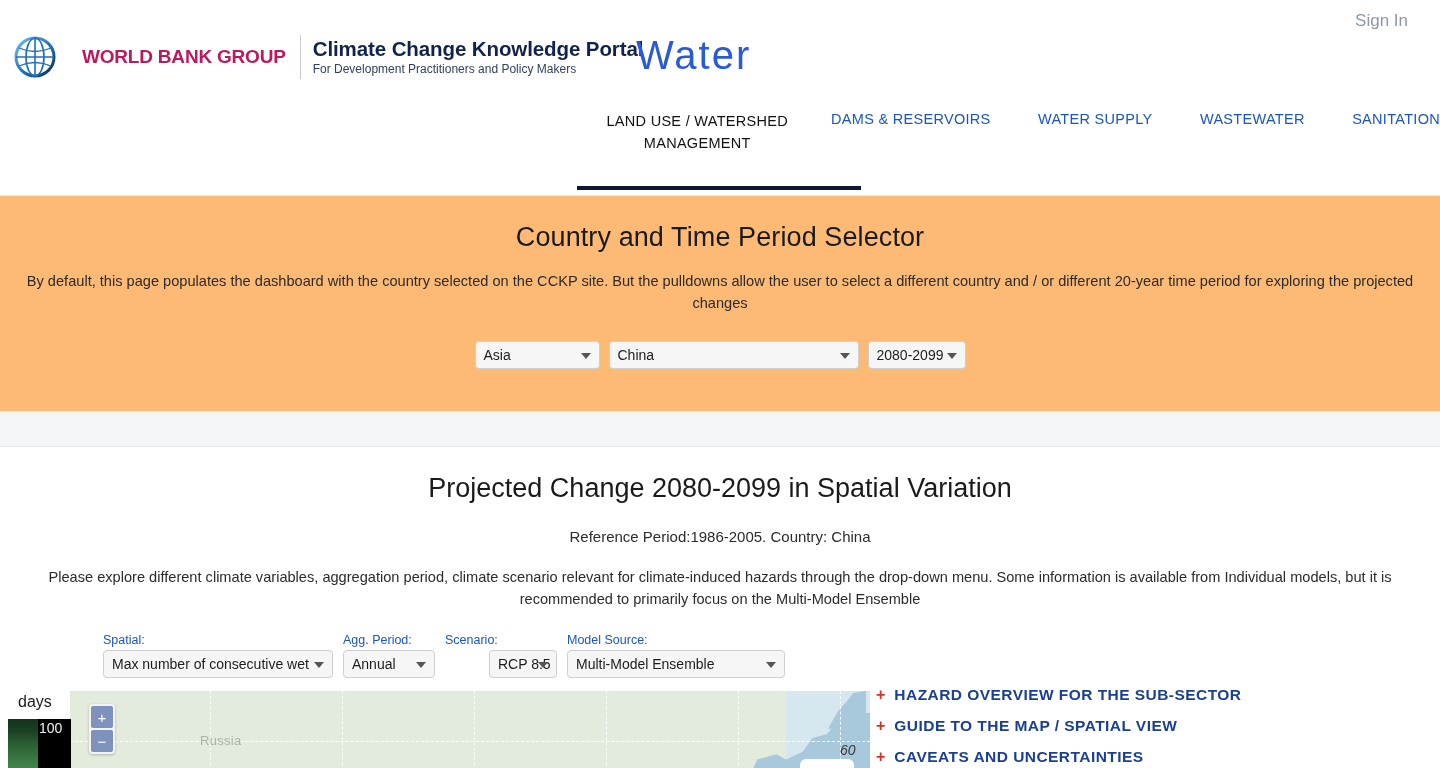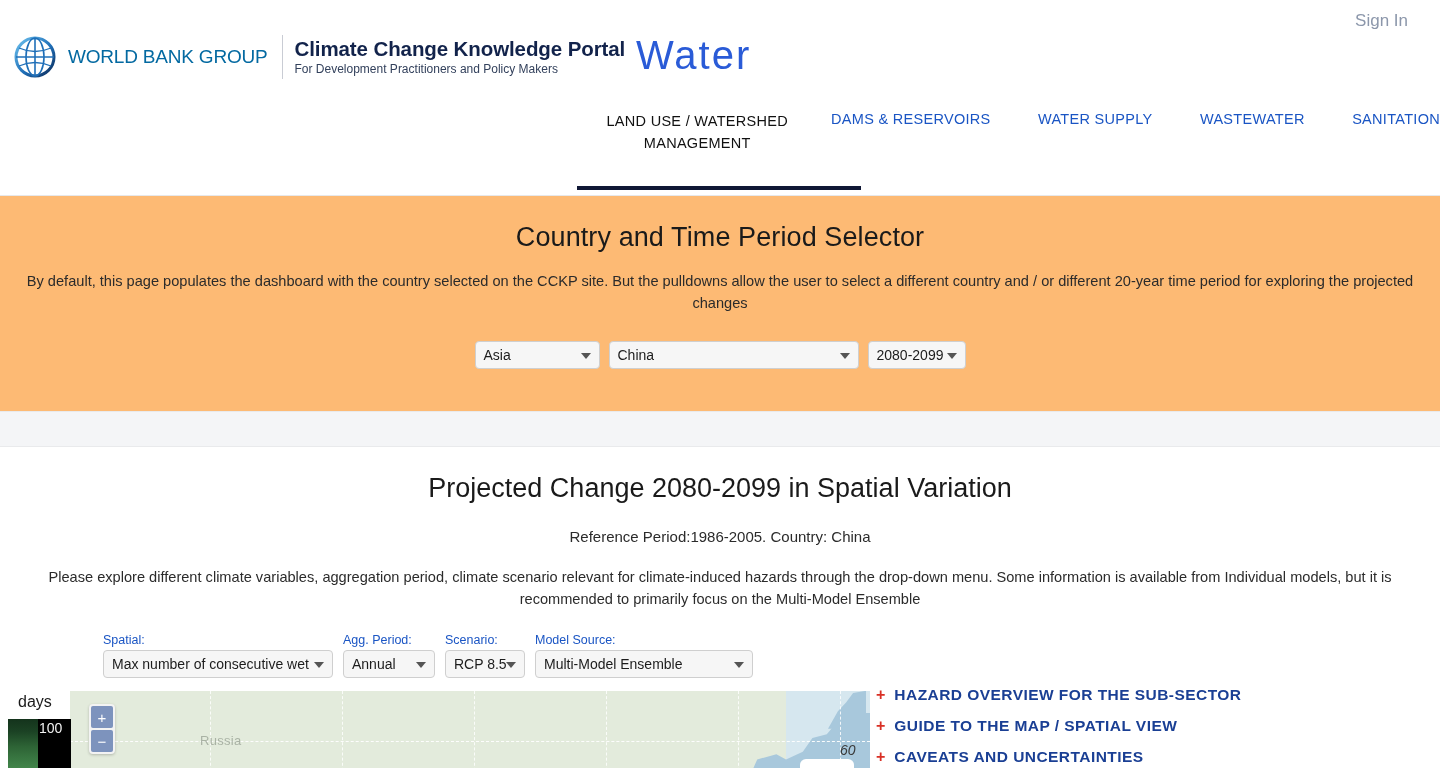--- a/index.html
+++ b/index.html
@@ -21,24 +21,24 @@
   }
   .brand {
     position: absolute;
     left: 10px; top: 32px;
     display: flex;
     align-items: center;
   }
   .wb-globe { width: 50px; height: 50px; flex: 0 0 50px; }
   .wb-name {
     font-size: 19px;
-    font-weight: normal;
+    font-weight: bold;
     letter-spacing: -0.2px;
-    color: #0369a1;
-    margin-left: 8px;
+    color: #be185d;
+    margin-left: 22px;
     white-space: nowrap;
   }
   .brand-divider {
     width: 1px; height: 44px;
     background: #c9ccd4;
     margin: 0 12px 0 14px;
   }
   .portal-block { line-height: 1.15; }
   .portal-title {
     font-size: 20.5px;
@@ -209,21 +209,21 @@
     padding-left: 103px;
   }
   .ctrl-label {
     font-size: 12.5px;
     color: #1a55c4;
     margin-bottom: 3px;
     display: block;
   }
   .sel-variable { width: 230px; }
   .sel-agg { width: 92px; }
-  .sel-scenario { width: 80px; }
+  .sel-scenario { width: 68px; margin-left: 44px; }
   .sel-model { width: 218px; }
 
   
   .map-area {
     position: relative;
     margin-top: 13px;
     height: 85px;
     overflow: hidden;
   }
   .map-canvas {

